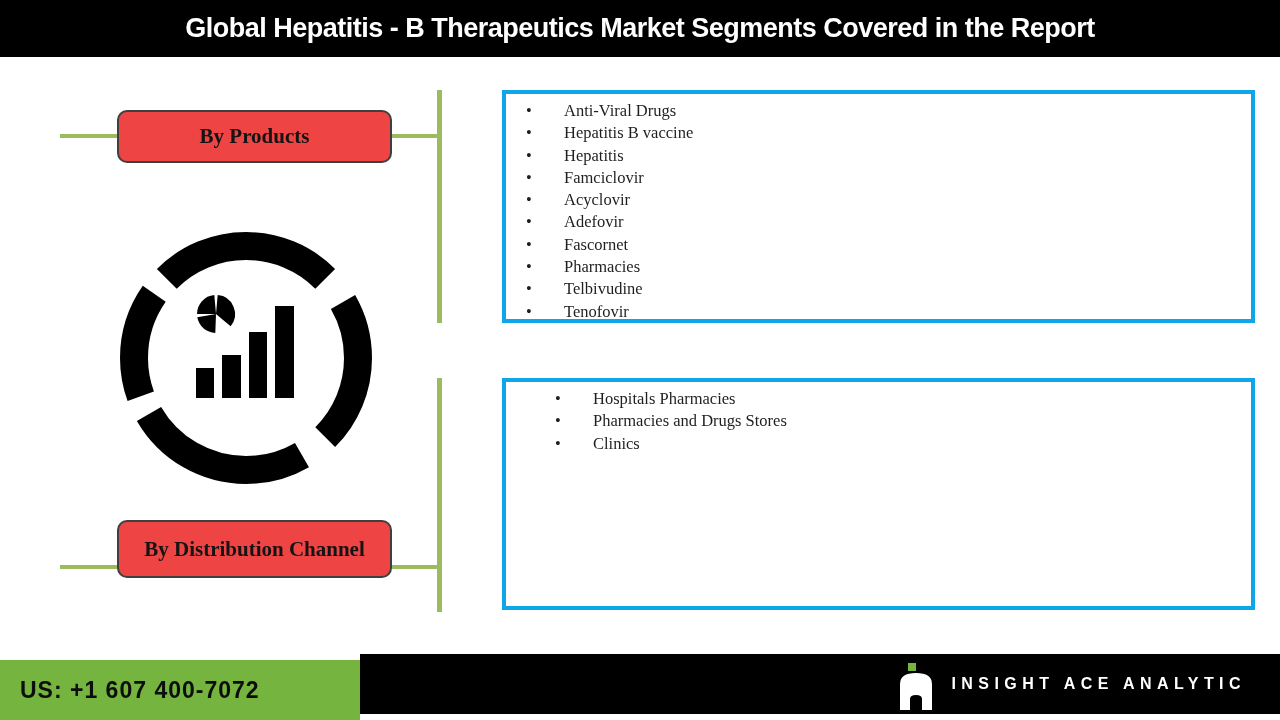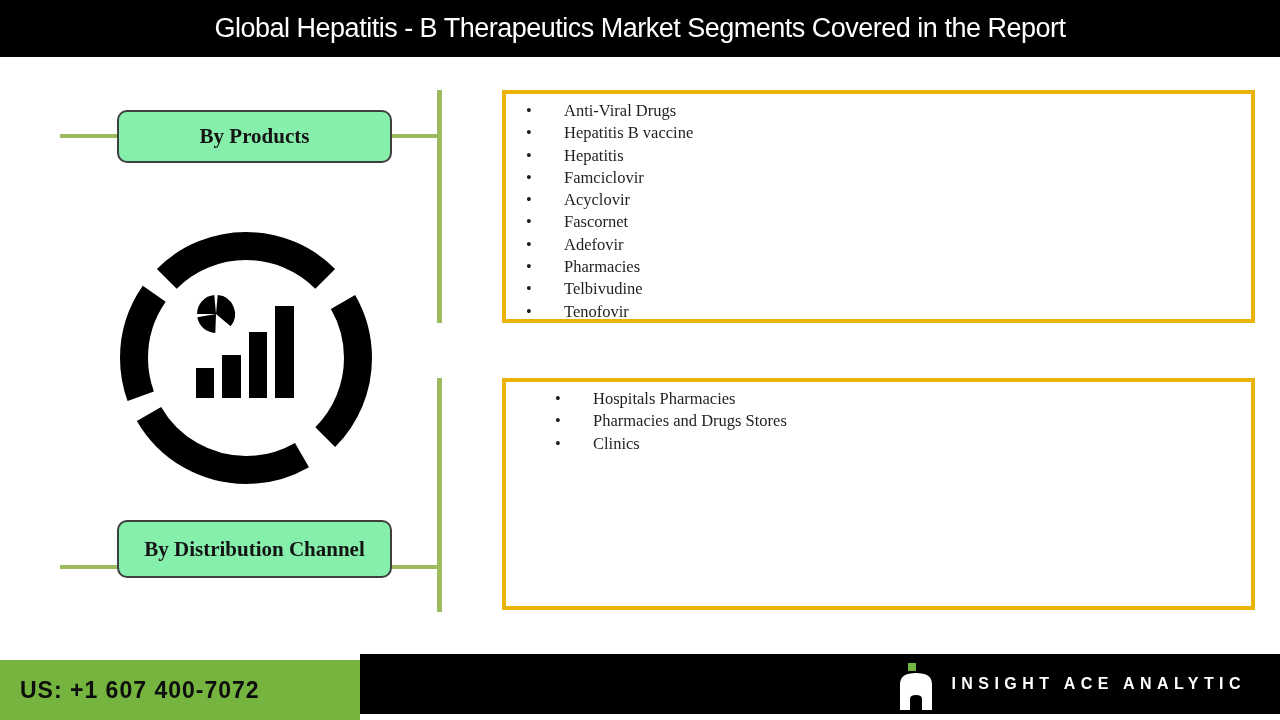--- a/index.html
+++ b/index.html
@@ -4,42 +4,42 @@
 <style>
   * { margin:0; padding:0; box-sizing:border-box; }
   html,body { width:1280px; height:720px; overflow:hidden; background:#ffffff;
               font-family:"Liberation Serif", serif; }
   .stage { position:relative; width:1280px; height:720px; background:#ffffff; }
 
   
   .header { position:absolute; left:0; top:0; width:1280px; height:57px;
             background:#000000; display:flex; align-items:center; justify-content:center; }
   .header .title { color:#ffffff; font-family:"Liberation Sans", sans-serif;
-                   font-weight:400; font-size:27px; letter-spacing:-0.5px; white-space:nowrap; }
+                   font-weight:700; font-size:27px; letter-spacing:-0.5px; white-space:nowrap; }
 
   
-  .label-btn { position:absolute; background:#86efac; border:2px solid #3f3f3f;
+  .label-btn { position:absolute; background:#ef4444; border:2px solid #3f3f3f;
                border-radius:10px; display:flex; align-items:center; justify-content:center;
                text-align:center; font-weight:700; font-size:21px; color:#141414;
                line-height:1.15; padding:2px 10px; }
   .btn-products { left:117px; top:110px; width:275px; height:53px; }
   .btn-distribution { left:117px; top:520px; width:275px; height:58px; }
 
   
   .hline { position:absolute; height:4px; background:#9cbb5e; }
   .vline { position:absolute; width:5px;  background:#9cbb5e; }
   .line-left-1  { left:60px;  top:134px; width:57px; }
   .line-right-1 { left:392px; top:134px; width:45px; }
   .bracket-1    { left:437px; top:90px;  height:233px; }
   .line-left-2  { left:60px;  top:565px; width:57px; }
   .line-right-2 { left:392px; top:565px; width:45px; }
   .bracket-2    { left:437px; top:378px; height:234px; }
 
   
-  .list-box { position:absolute; left:502px; width:753px; border:4px solid #eab308;
+  .list-box { position:absolute; left:502px; width:753px; border:4px solid #0ea5e9;
               background:#ffffff; overflow:hidden; }
   .box-products { top:90px; height:233px; }
   .box-distribution { top:378px; height:232px;padding-left:29px; }
   .list-box ul { list-style:none; padding:6px 10px 0 20px; }
   .list-box li { position:relative; padding-left:38px; font-size:16.5px;
                  line-height:22.3px; color:#1f1f1f; white-space:nowrap; }
   .list-box li::before { content:"\2022"; position:absolute; left:0; top:0;
                          font-size:16.5px; color:#1f1f1f; }
 
   
@@ -80,22 +80,22 @@
     <span>By Distribution Channel</span>
   </div>
 
   <div class="list-box box-products">
     <ul>
       <li>Anti-Viral Drugs</li>
       <li>Hepatitis B vaccine</li>
       <li>Hepatitis</li>
       <li>Famciclovir</li>
       <li>Acyclovir</li>
+      <li>Adefovir</li>
       <li>Fascornet</li>
-      <li>Adefovir</li>
       <li>Pharmacies</li>
       <li>Telbivudine</li>
       <li>Tenofovir</li>
     </ul>
   </div>
 
   <div class="list-box box-distribution">
     <ul>
       <li>Hospitals Pharmacies</li>
       <li>Pharmacies and Drugs Stores</li>

